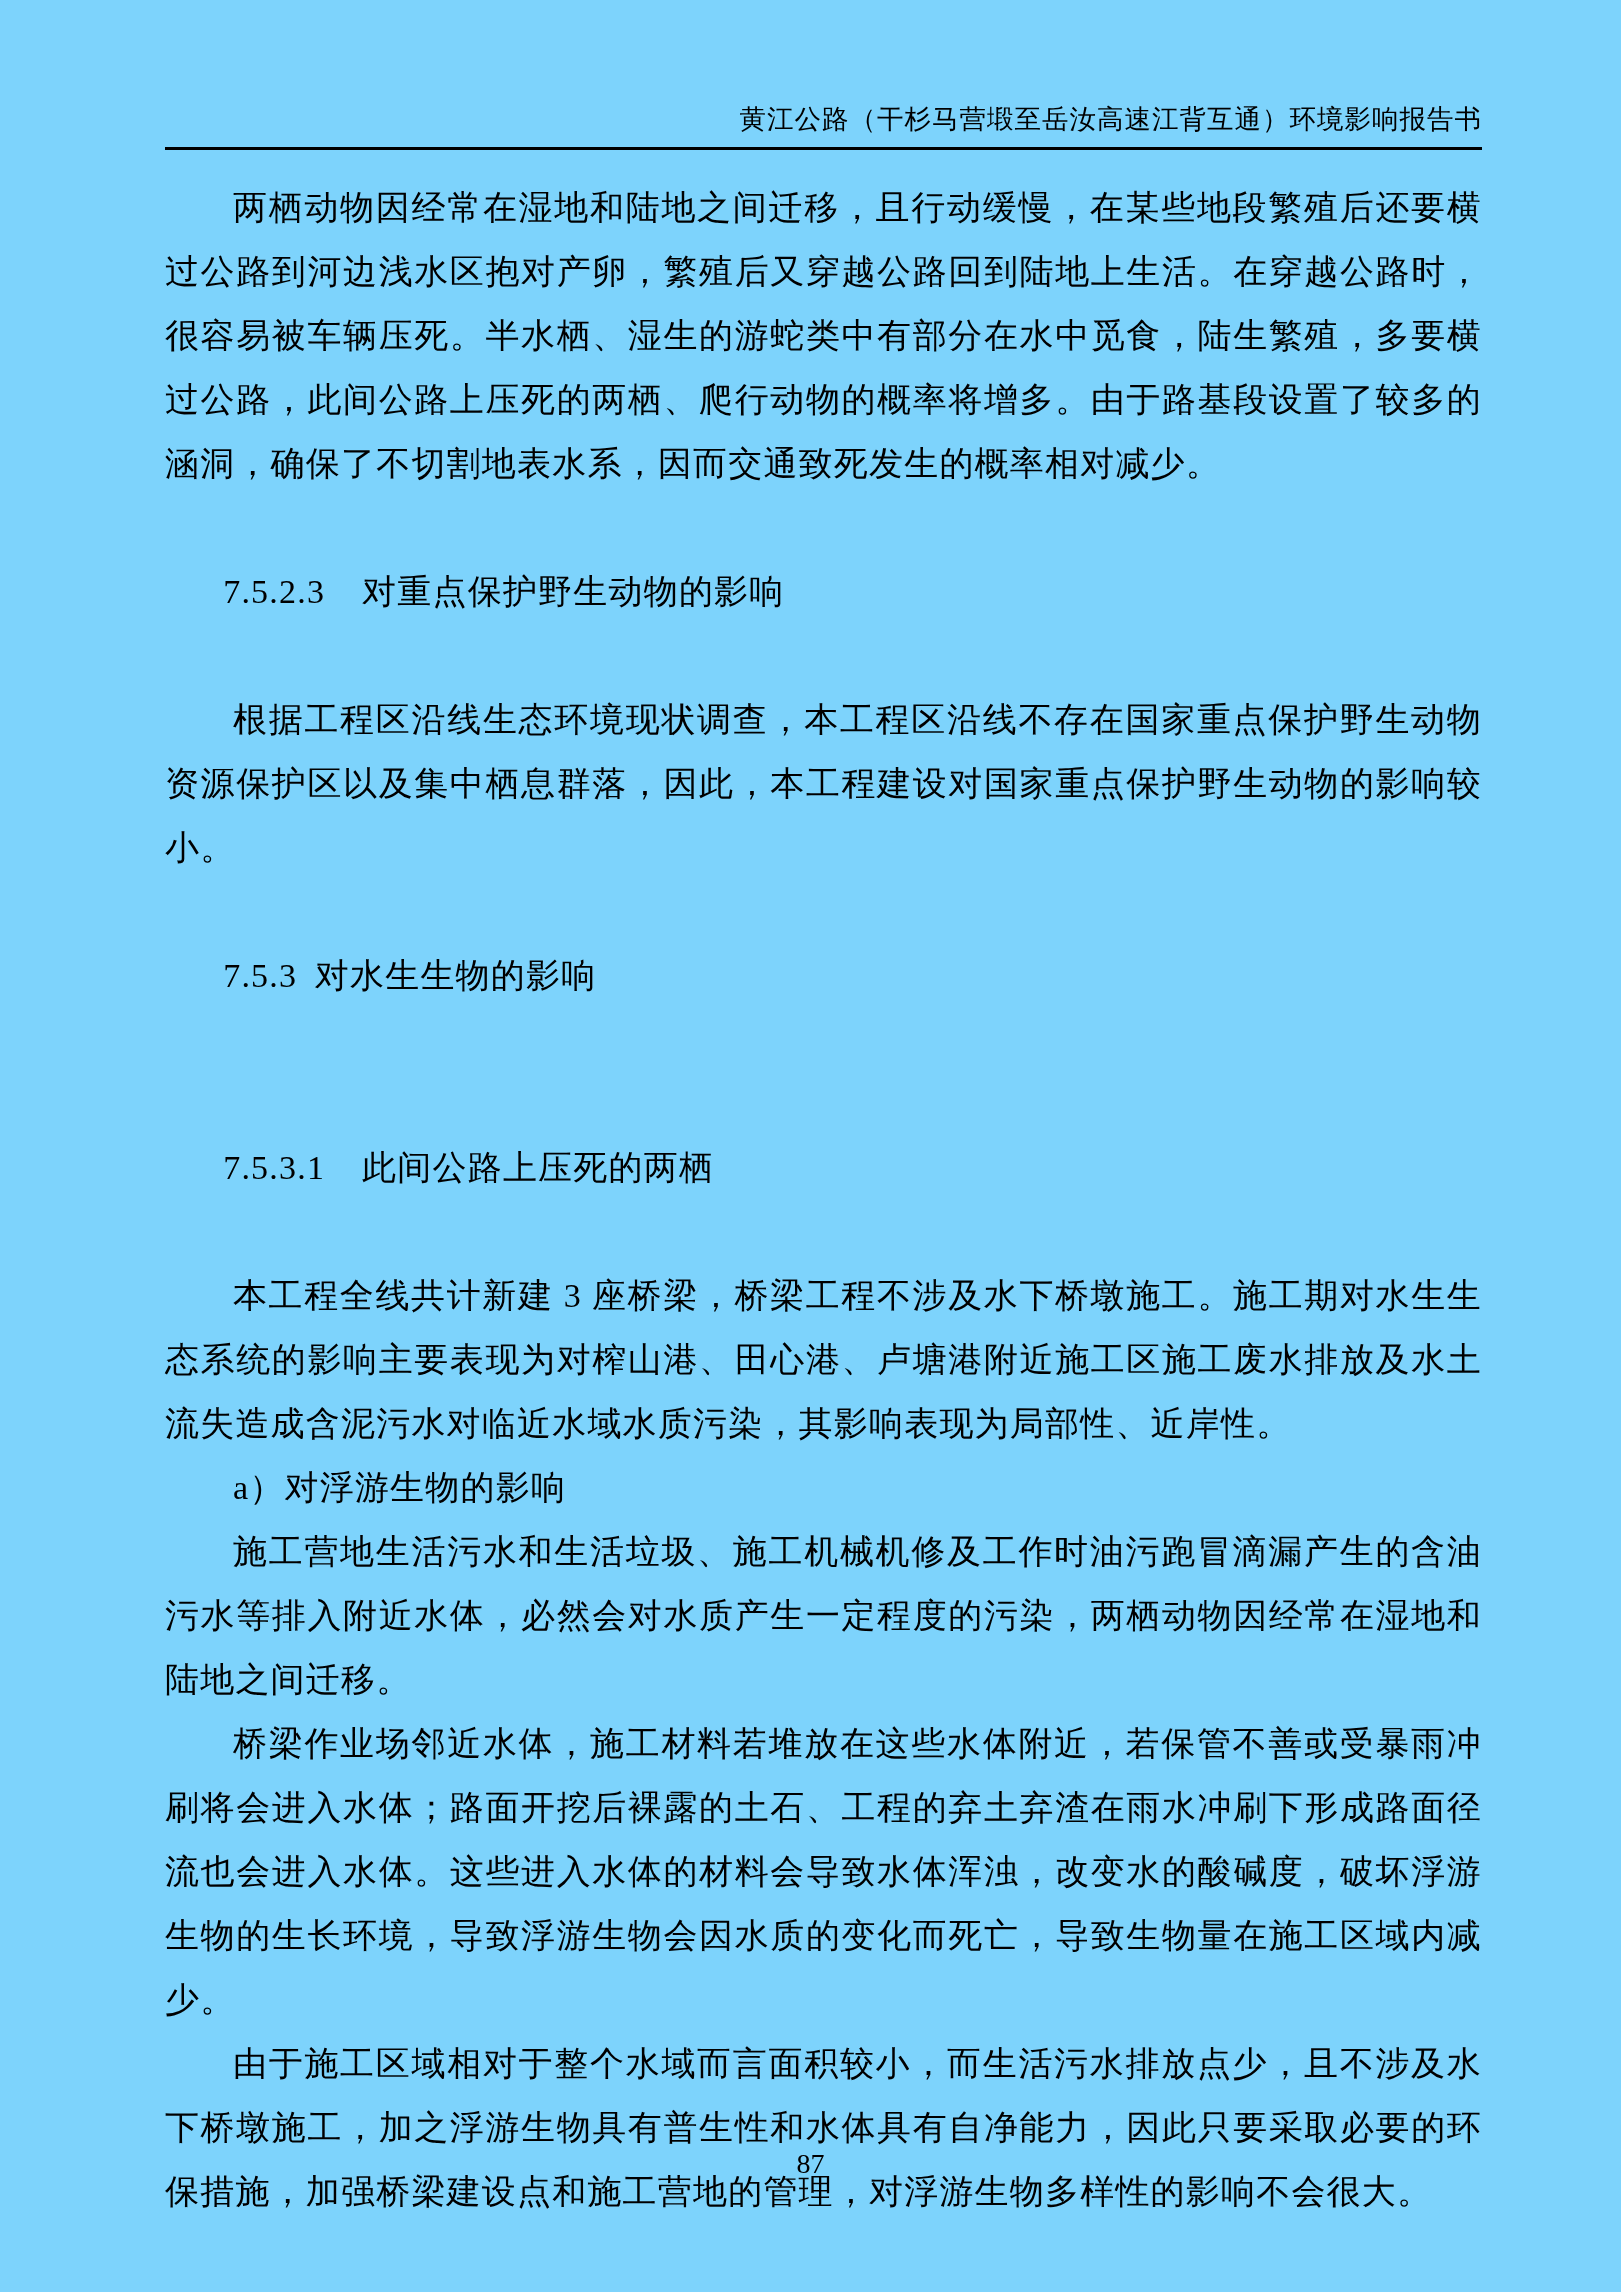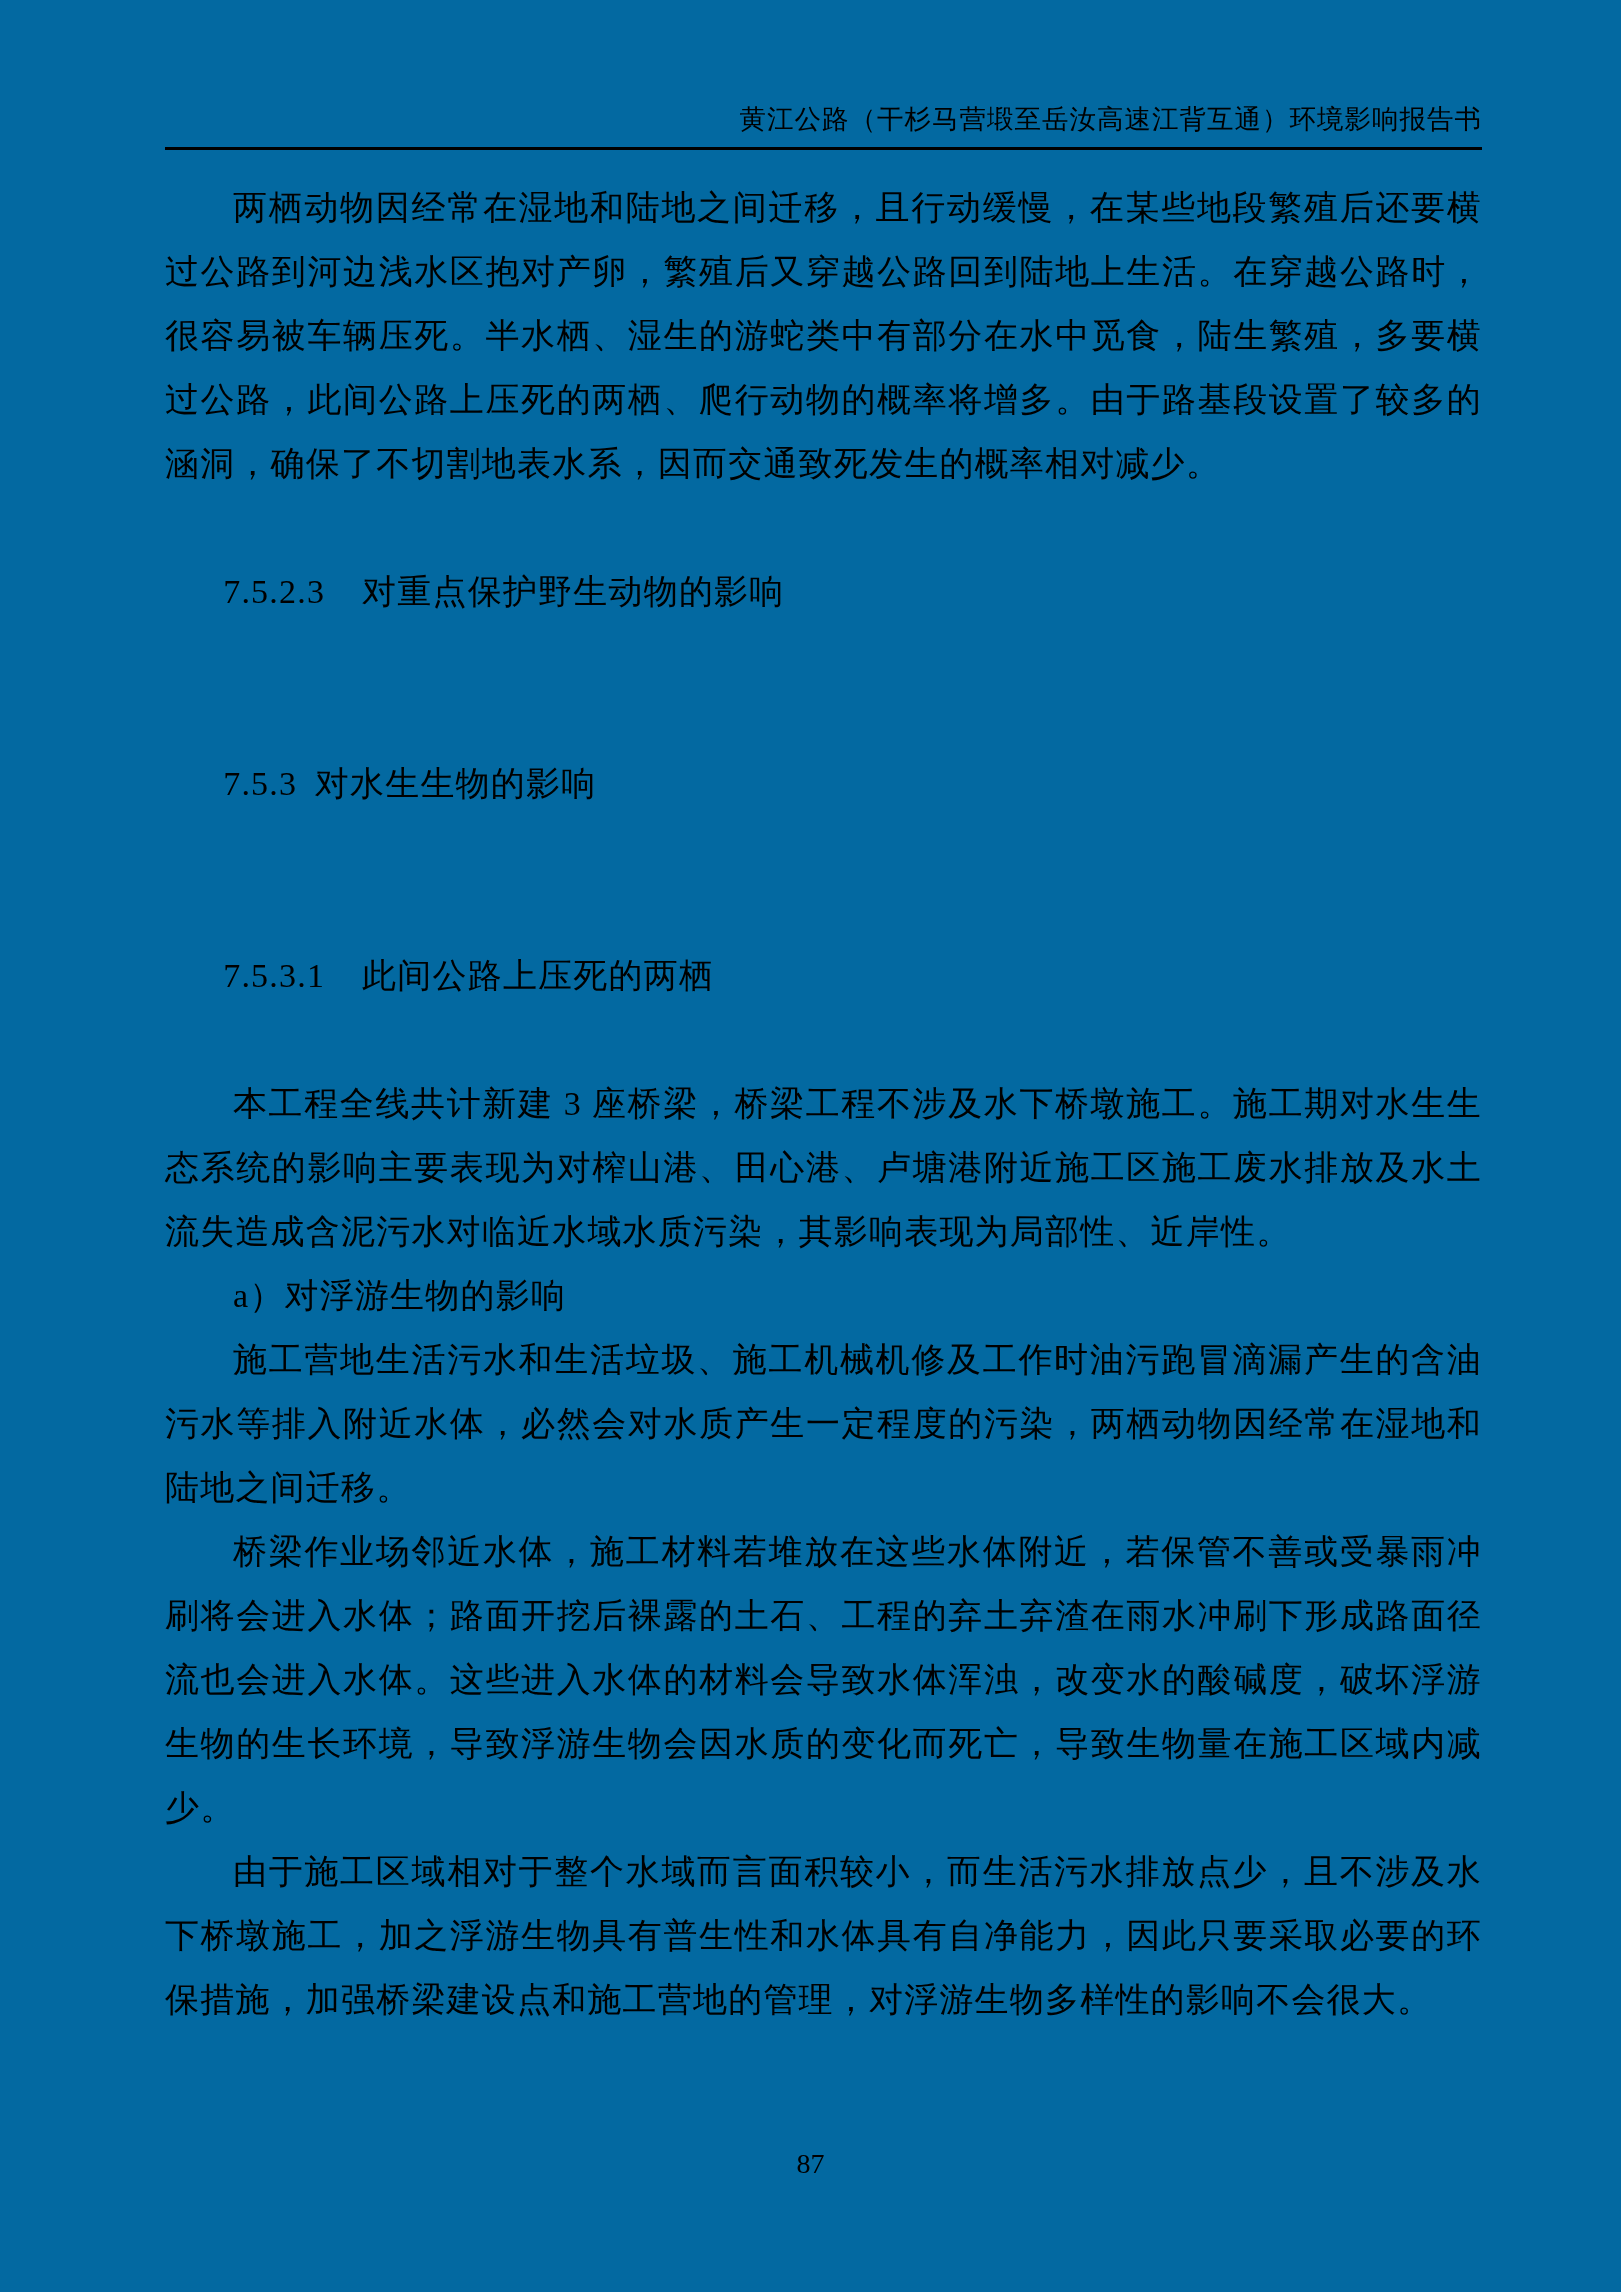--- a/index.html
+++ b/index.html
@@ -4,21 +4,21 @@
 <style>
   html, body {
     margin: 0;
     padding: 0;
     background: #ffffff;
   }
   .page {
     position: relative;
     width: 1621px;
     height: 2293px;
-    background: #0369a1;
+    background: #7dd3fc;
     color: #000000;
     font-family: "Liberation Serif", "DejaVu Serif", serif;
     overflow: hidden;
   }
   .header {
     position: absolute;
     top: 101px;
     left: 165px;
     width: 1317px;
     text-align: right;
@@ -71,20 +71,21 @@
 
   <div class="content">
 
 
     <p class="indent">两栖动物因经常在湿地和陆地之间迁移，且行动缓慢，在某些地段繁殖后还要横过公路到河边浅水区抱对产卵，繁殖后又穿越公路回到陆地上生活。在穿越公路时，很容易被车辆压死。半水栖、湿生的游蛇类中有部分在水中觅食，陆生繁殖，多要横过公路，此间公路上压死的两栖、爬行动物的概率将增多。由于路基段设置了较多的涵洞，确保了不切割地表水系，因而交通致死发生的概率相对减少。</p>
 
     <p class="heading">
       <span>7.5.2.3</span><span class="hgap-wide">对重点保护野生动物的影响</span>
     </p>
 
+    <p class="indent">根据工程区沿线生态环境现状调查，本工程区沿线不存在国家重点保护野生动物资源保护区以及集中栖息群落，因此，本工程建设对国家重点保护野生动物的影响较小。</p>
 
     <p class="heading">
       <span>7.5.3</span><span class="hgap-narrow">对水生生物的影响</span>
     </p>
 
     <p class="heading">
       <span>7.5.3.1</span><span class="hgap-wide">此间公路上压死的两栖</span>
     </p>
 
     <p class="indent">本工程全线共计新建 3 座桥梁，桥梁工程不涉及水下桥墩施工。施工期对水生生态系统的影响主要表现为对榨山港、田心港、卢塘港附近施工区施工废水排放及水土流失造成含泥污水对临近水域水质污染，其影响表现为局部性、近岸性。</p>

